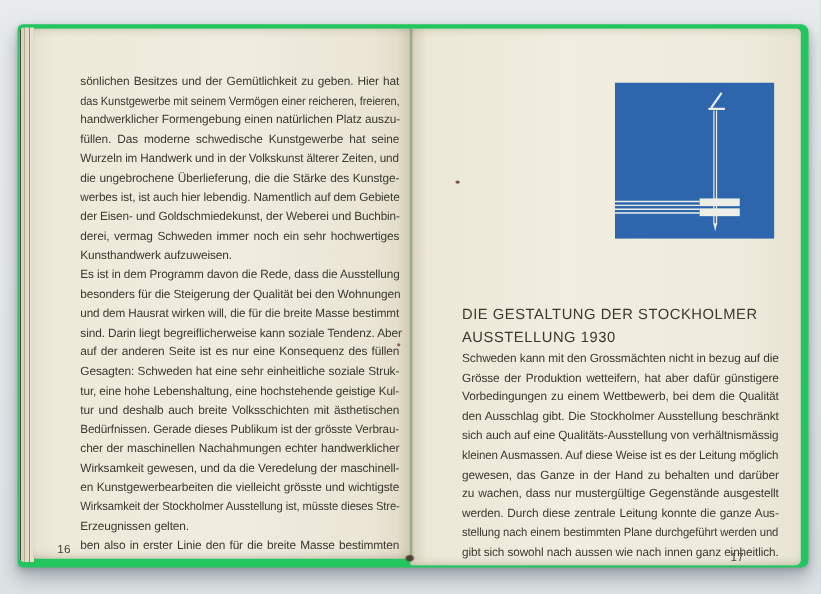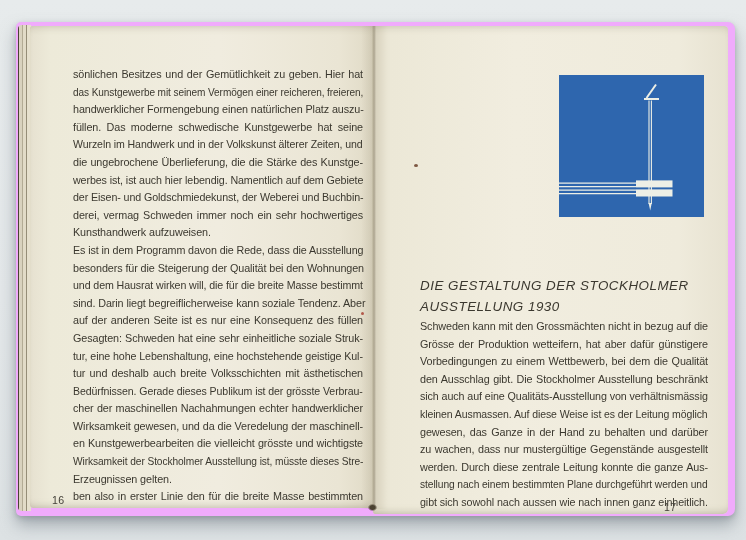--- a/index.html
+++ b/index.html
@@ -6,21 +6,21 @@
   body{
     width:746px;height:540px;overflow:hidden;
     background:linear-gradient(180deg,#e7ebec 0%,#e3e7e9 55%,#dde2e4 100%);
     font-family:"Liberation Sans","DejaVu Sans",sans-serif;
   }
   #stage{position:relative;width:746px;height:540px;}
 
   
   .book{
     position:absolute;left:16px;top:22px;width:719px;height:494px;
-    background:#f0abfc;border-radius:5px 7px 7px 5px;
+    background:#22c55e;border-radius:5px 7px 7px 5px;
     box-shadow:0 9px 16px rgba(104,114,124,.50),0 2px 5px rgba(104,114,124,.35);
   }
   
   .book-edge-left{
     position:absolute;left:2px;top:3px;width:13px;height:486px;
     border-radius:4px 0 0 4px;
     background:repeating-linear-gradient(to right,
       #4a4435 0 1px,#d9d2be 1px 4px,#b3ab94 4px 5px,
       #e2dbc7 5px 8px,#958d77 8px 9px,#e6e0cd 9px 13px);
   }
@@ -62,21 +62,21 @@
     letter-spacing:-0.1px;white-space:nowrap;
     text-align:justify;text-align-last:justify;text-justify:inter-word;
     width:100%;
   }
   .para-end{text-align-last:left;}
   .left-text{left:57px;top:44px;width:290px;}
   .right-text{left:404px;top:296px;width:288px;}
   .right-heading{left:404px;top:254px;width:292px;color:#3b382f;}
   .heading-line{
     font-size:13.4px;line-height:20.8px;height:20.8px;
-    letter-spacing:0.5px;white-space:nowrap;text-align:left;font-style:italic;
+    letter-spacing:0.5px;white-space:nowrap;text-align:left;
   }
   .page-number{position:absolute;font-size:10.6px;color:#45423a;letter-spacing:0.3px;}
   .pn-left{left:36px;top:472px;}
   .pn-right{left:648px;top:479px;}
 
   
   .emblem{
     position:absolute;left:543px;top:53px;width:145px;height:142px;
     box-shadow:inset 0 0 18px rgba(10,40,90,.18);
   }

